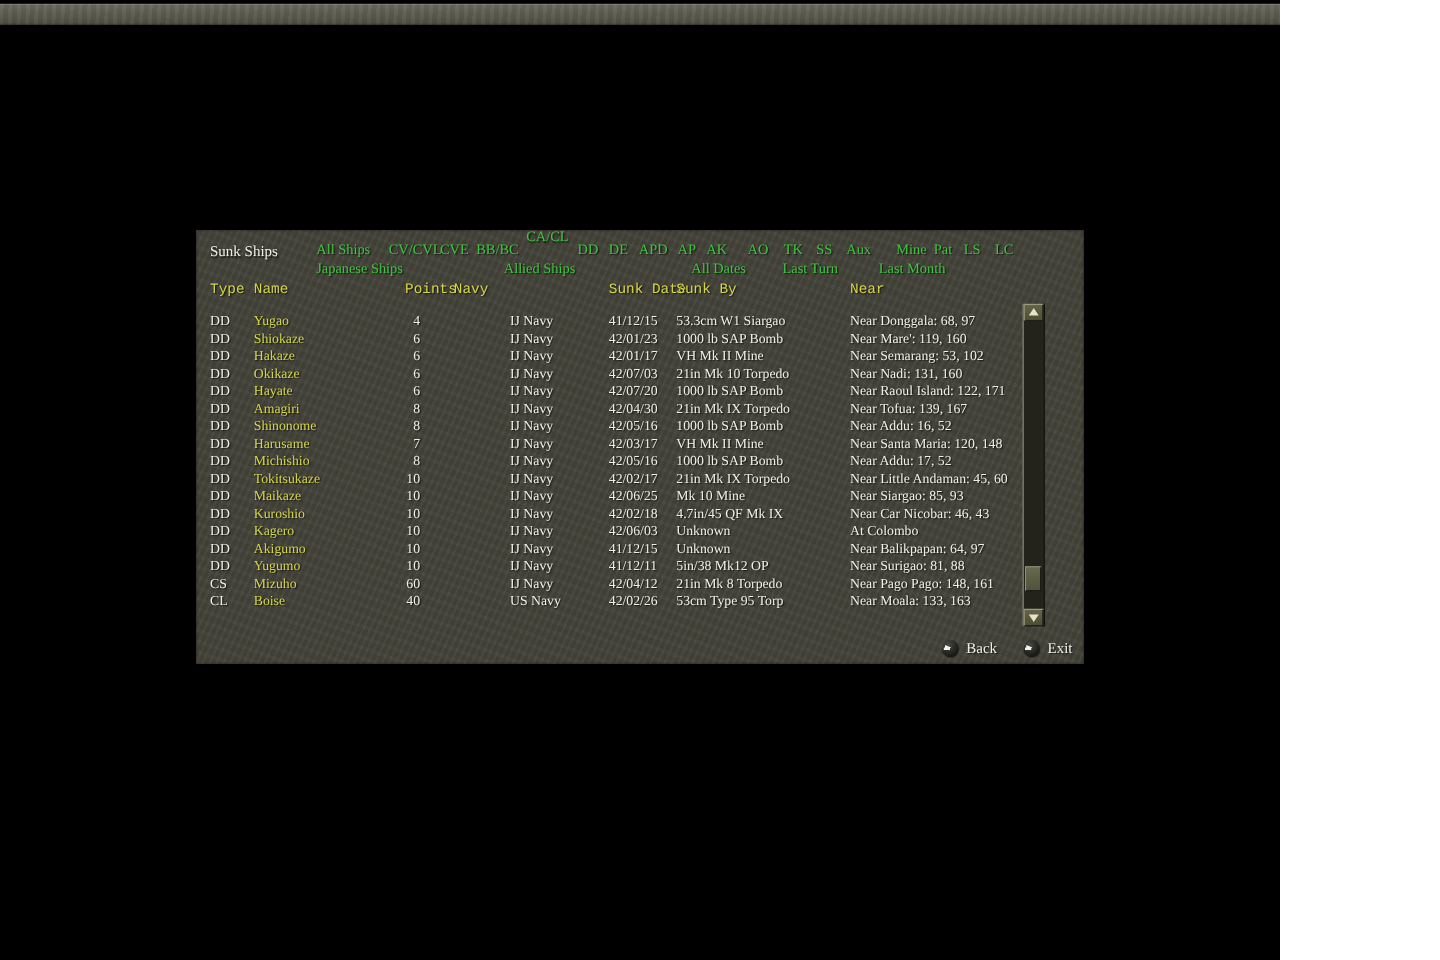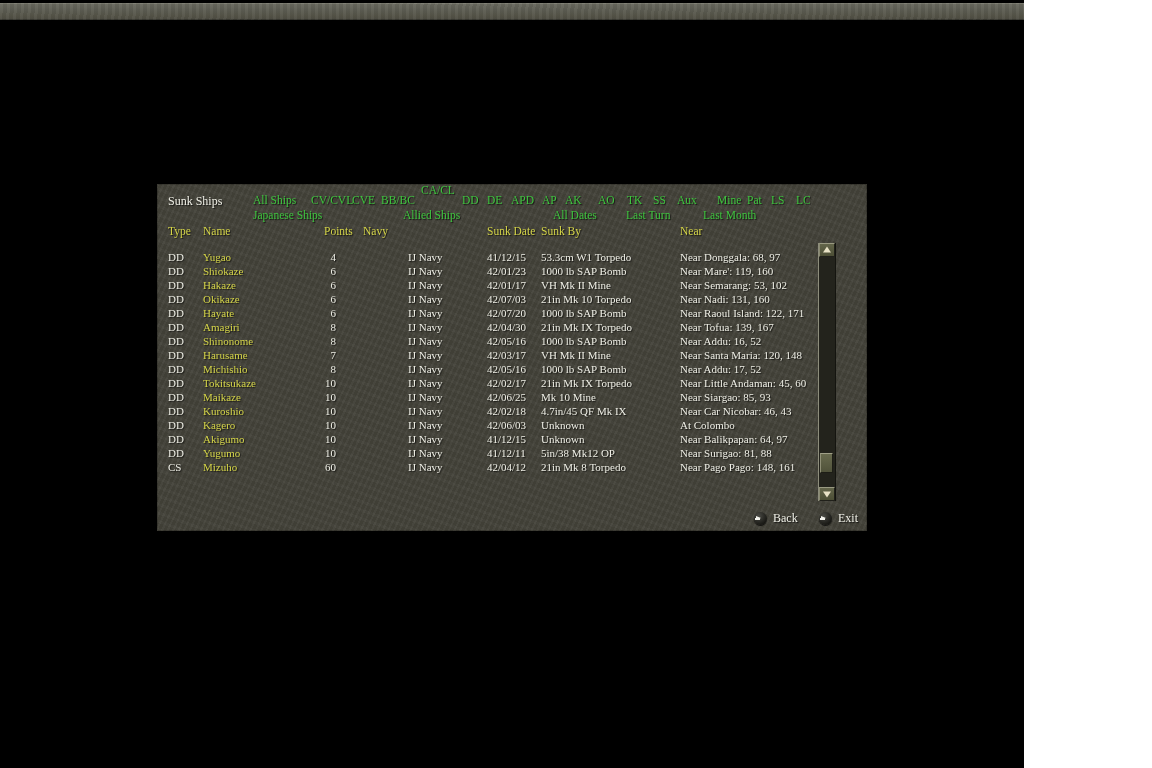--- a/index.html
+++ b/index.html
@@ -24,21 +24,21 @@
   }
   .panel::before{
     content:"";position:absolute;inset:0;pointer-events:none;
     background:
       repeating-linear-gradient(115deg,rgba(255,255,255,0.022) 0 2px,rgba(0,0,0,0.05) 2px 5px),
       repeating-linear-gradient(20deg,rgba(255,255,255,0.015) 0 3px,rgba(0,0,0,0.035) 3px 8px);
   }
   .panel *{position:absolute;white-space:nowrap;}
   .title{color:#efefe6;font-size:12px;text-shadow:1px 1px 1px rgba(0,0,0,0.7);}
   .glink{color:#3ec43e;font-size:11.5px;cursor:pointer;text-shadow:1px 1px 1px rgba(0,0,0,0.7);}
-  .colhead{color:#d4d448;font-size:11.5px;text-shadow:1px 1px 1px rgba(0,0,0,0.7);}
+  .colhead{color:#d4d448;font-size:11.5px;text-shadow:1px 1px 1px rgba(0,0,0,0.7);font-family:Liberation Mono, monospace;}
   .trow{left:0;width:660px;height:14px;}
   .trow span{position:absolute;top:0;font-size:11px;line-height:14px;text-shadow:1px 1px 1px rgba(0,0,0,0.65);}
   .c-type   {left:11px;  color:#efefe6;}
   .c-name   {left:46px;  color:#d4d448;}
   .c-points {left:152px; width:27px; text-align:right; color:#efefe6;}
   .c-navy   {left:206px; color:#efefe6;margin-left:45px;}
   .c-date   {left:330px; color:#efefe6;}
   .c-sunkby {left:384px; color:#efefe6;}
   .c-near   {left:523px; color:#efefe6;}
   
@@ -107,21 +107,21 @@
     <span class="colhead" style="left:384px;top:41px">Sunk By</span>
     <span class="colhead" style="left:523px;top:41px">Near</span>
 
     <div id="rows" style="left:0;top:66px;width:660px;height:240px;">
         <div class="trow" style="top: 0px;">
           <span class="c-type">DD</span>
           <span class="c-name">Yugao</span>
           <span class="c-points">4</span>
           <span class="c-navy">IJ Navy</span>
           <span class="c-date">41/12/15</span>
-          <span class="c-sunkby">53.3cm W1 Torpedo</span>
+          <span class="c-sunkby">53.3cm W1 Siargao</span>
           <span class="c-near">Near Donggala: 68, 97</span>
         </div>
         <div class="trow" style="top: 14px;">
           <span class="c-type">DD</span>
           <span class="c-name">Shiokaze</span>
           <span class="c-points">6</span>
           <span class="c-navy">IJ Navy</span>
           <span class="c-date">42/01/23</span>
           <span class="c-sunkby">1000 lb SAP Bomb</span>
           <span class="c-near">Near Mare': 119, 160</span>
@@ -244,20 +244,29 @@
           <span class="c-near">Near Surigao: 81, 88</span>
         </div>
         <div class="trow" style="top: 210px;">
           <span class="c-type">CS</span>
           <span class="c-name">Mizuho</span>
           <span class="c-points">60</span>
           <span class="c-navy">IJ Navy</span>
           <span class="c-date">42/04/12</span>
           <span class="c-sunkby">21in Mk 8 Torpedo</span>
           <span class="c-near">Near Pago Pago: 148, 161</span>
+        </div>
+        <div class="trow" style="top: 224px;">
+          <span class="c-type">CL</span>
+          <span class="c-name">Boise</span>
+          <span class="c-points">40</span>
+          <span class="c-navy">US Navy</span>
+          <span class="c-date">42/02/26</span>
+          <span class="c-sunkby">53cm Type 95 Torp</span>
+          <span class="c-near">Near Moala: 133, 163</span>
         </div>
       </div>
 
     <div class="sbar">
       <div class="sbtn up">
           <span class="arrow up"></span>
         </div>
       <div class="sthumb"></div>
       <div class="sbtn down">
           <span class="arrow down"></span>

